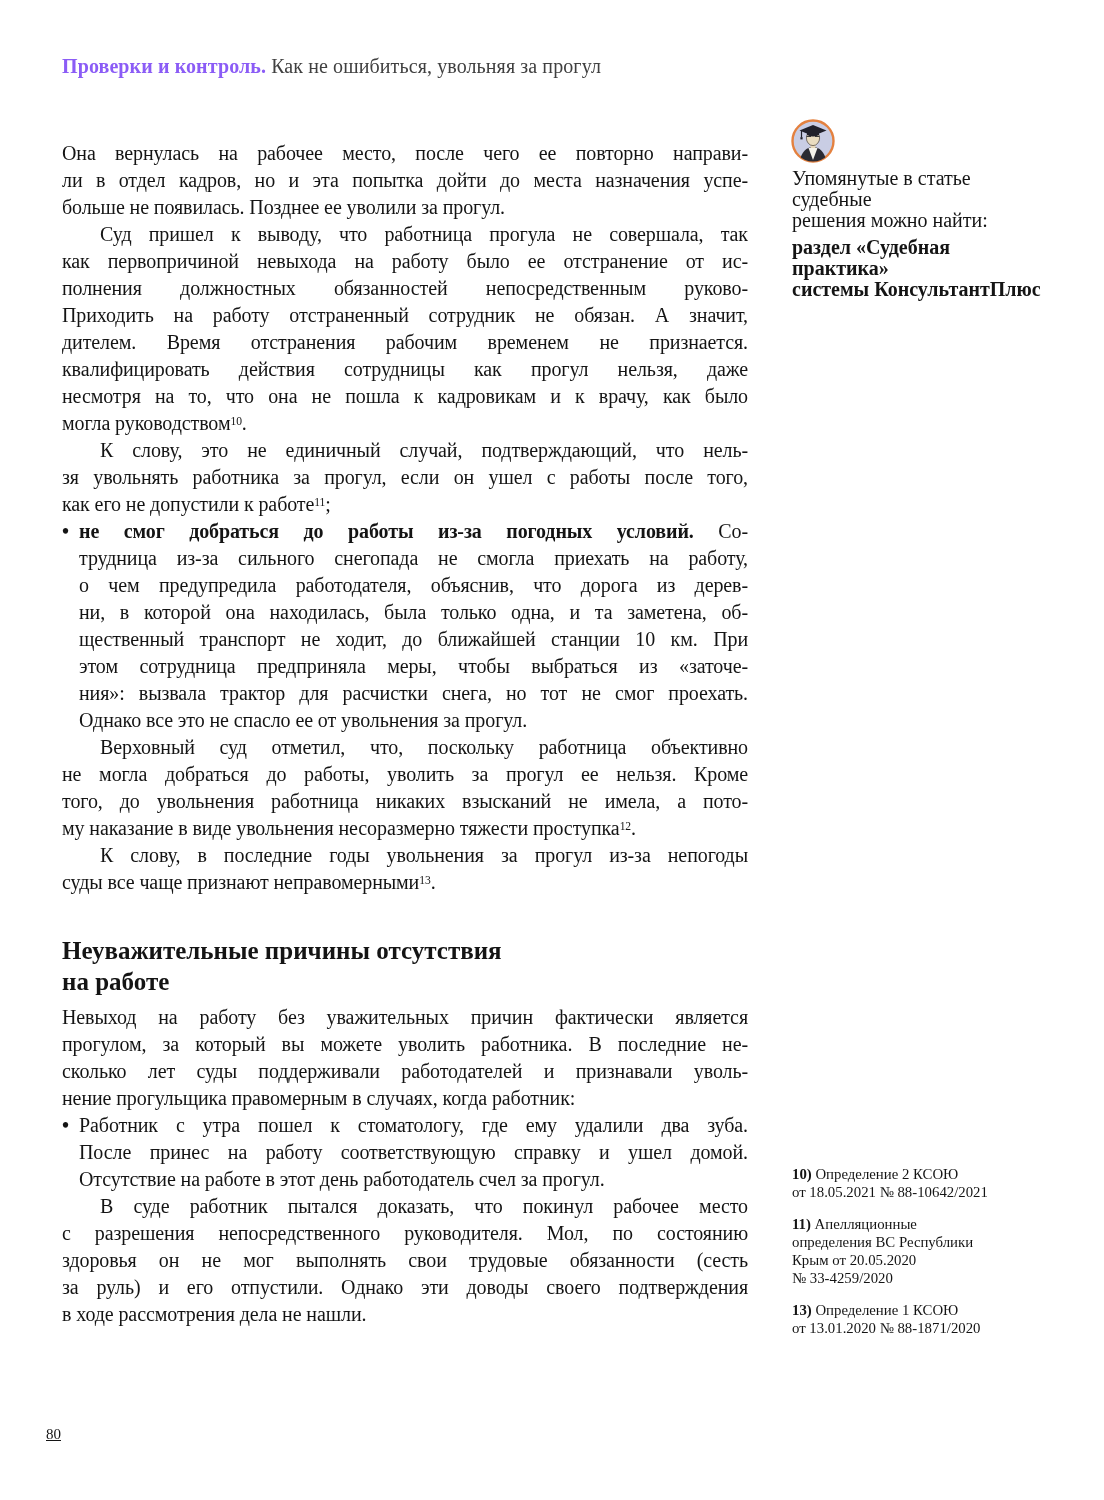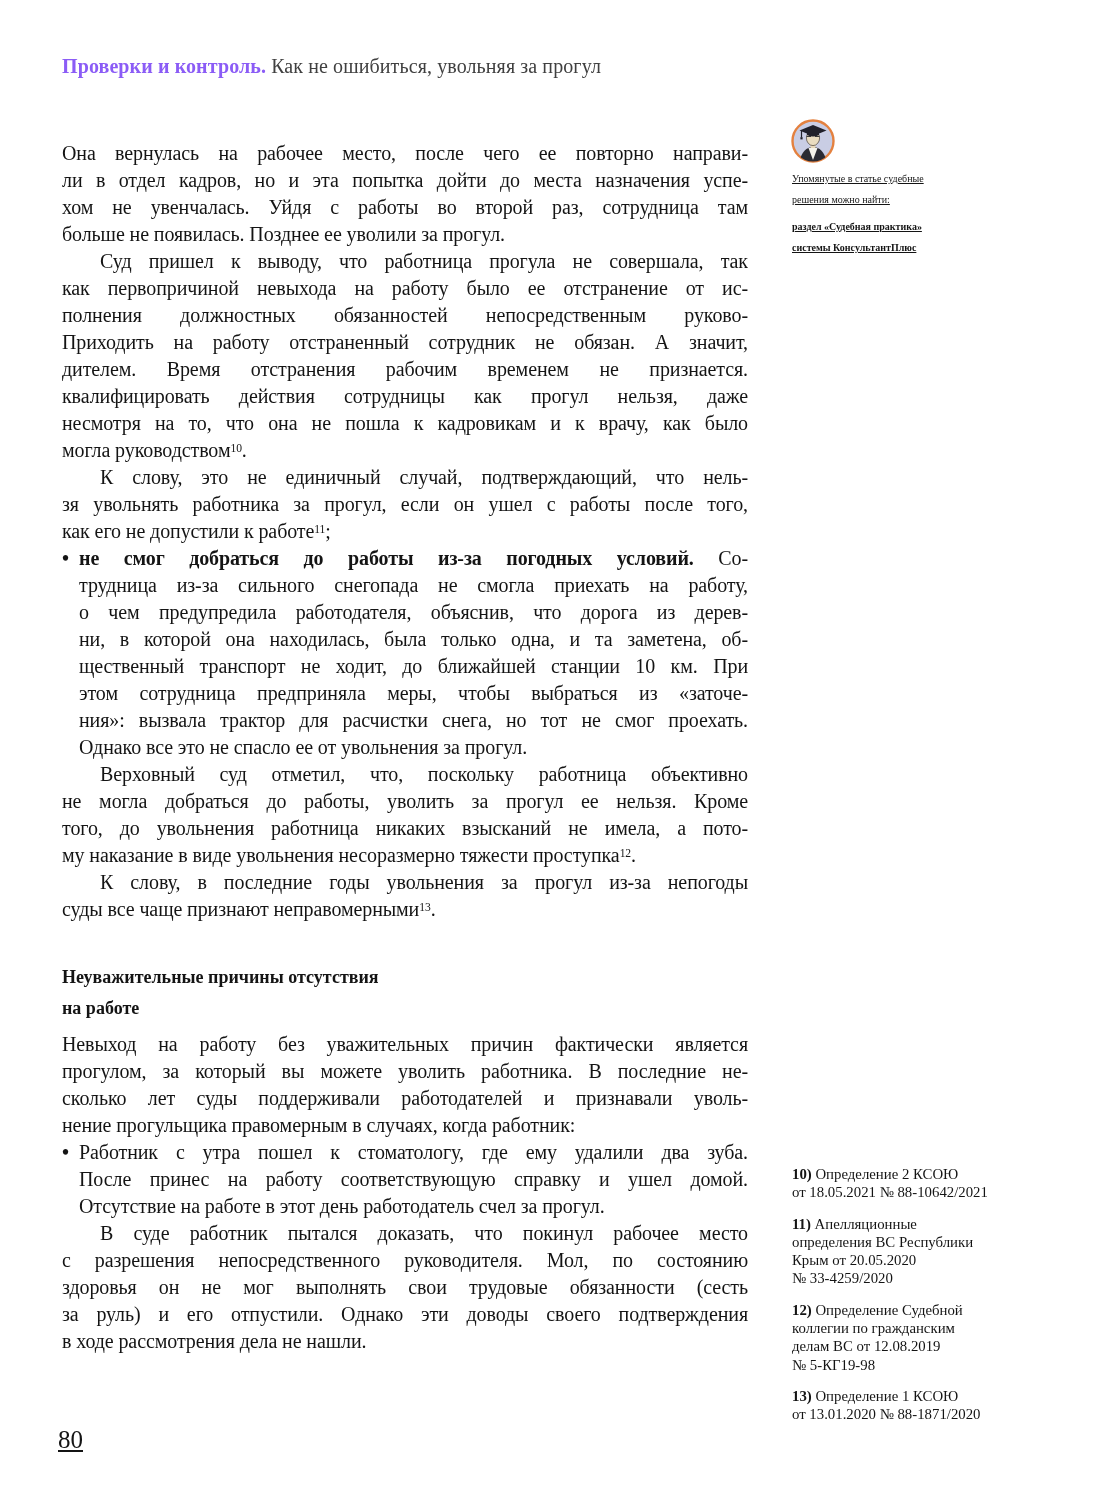--- a/index.html
+++ b/index.html
@@ -18,44 +18,43 @@
   }
   .line.last{text-align-last:left;}
   .blk.ind .line.first{text-indent:38px;}
   .blk.bullet .line{padding-left:17px;}
   .blk.bullet .line.first{position:relative;}
   .mark{position:absolute;left:0;top:0;font-weight:bold;}
   .b{font-weight:bold;}
   sup{font-size:.58em;line-height:0;vertical-align:baseline;position:relative;top:-.45em;}
   .blk.h2{margin-top:39px;margin-bottom:7px;}
   .blk.h2 .line{
-    font-size:18px;line-height:31px;font-weight:bold;letter-spacing:0;
+    font-size:25px;line-height:31px;font-weight:bold;letter-spacing:0;
     text-align:left;text-align-last:left;
   }
   .aside{position:absolute;left:790px;top:0;width:262px;}
   .avatar{position:absolute;left:0;top:118px;width:46px;height:46px;}
-  .sidenote{position:absolute;left:2px;top:168px;width:258px;font-size:10px;line-height:21px;text-decoration:underline;}
+  .sidenote{position:absolute;left:2px;top:168px;width:258px;font-size:20px;line-height:21px;}
   .sidenote .bold-group{margin-top:6px;font-weight:bold;}
   .footnotes{position:absolute;left:2px;top:1152px;width:258px;font-size:14.8px;line-height:18.3px;}
   .fn{margin-bottom:12px;margin-top:13px;}
   .fnum{font-weight:bold;}
-  .pageno{position:absolute;left:58px;top:1426px;font-size:25px;text-decoration:underline;}
+  .pageno{position:absolute;left:46px;top:1426px;font-size:15px;text-decoration:underline;}
 </style>
 </head>
 <body>
 
 <div class="hdr">
   <span class="rubric">Проверки и контроль.</span><span class="subtitle"> Как не ошибиться, увольняя за прогул</span>
 </div>
 
 <div class="article" id="article">
     <div class="blk p">
       <div class="line first">Она вернулась на рабочее место, после чего ее повторно направи-</div>
       <div class="line">ли в отдел кадров, но и эта попытка дойти до места назначения успе-</div>
-      <div class="line">хом не увенчалась. Уйдя с работы во второй раз, сотрудница там</div>
       <div class="line last">больше не появилась. Позднее ее уволили за прогул.</div>
     </div>
     <div class="blk p ind">
       <div class="line first">Суд пришел к выводу, что работница прогула не совершала, так</div>
       <div class="line">как первопричиной невыхода на работу было ее отстранение от ис-</div>
       <div class="line">полнения должностных обязанностей непосредственным руково-</div>
       <div class="line">Приходить на работу отстраненный сотрудник не обязан. А значит,</div>
       <div class="line">дителем. Время отстранения рабочим временем не признается.</div>
       <div class="line">квалифицировать действия сотрудницы как прогул нельзя, даже</div>
       <div class="line">несмотря на то, что она не пошла к кадровикам и к врачу, как было</div>
@@ -148,25 +147,19 @@
         <div><span class="fnum">10) </span>Определение 2 КСОЮ</div>
         <div>от 18.05.2021 № 88-10642/2021</div>
       </div>
       <div class="fn">
         <div><span class="fnum">11) </span>Апелляционные</div>
         <div>определения ВС Республики</div>
         <div>Крым от 20.05.2020</div>
         <div>№ 33-4259/2020</div>
       </div>
       <div class="fn">
-        <div><span class="fnum">12) </span>Определение Судебной</div>
-        <div>коллегии по гражданским</div>
-        <div>делам ВС от 12.08.2019</div>
-        <div>№ 5-КГ19-98</div>
-      </div>
-      <div class="fn">
         <div><span class="fnum">13) </span>Определение 1 КСОЮ</div>
         <div>от 13.01.2020 № 88-1871/2020</div>
       </div>
     </div>
 </div>
 
 <div class="pageno">80</div>
 
 </body></html>

